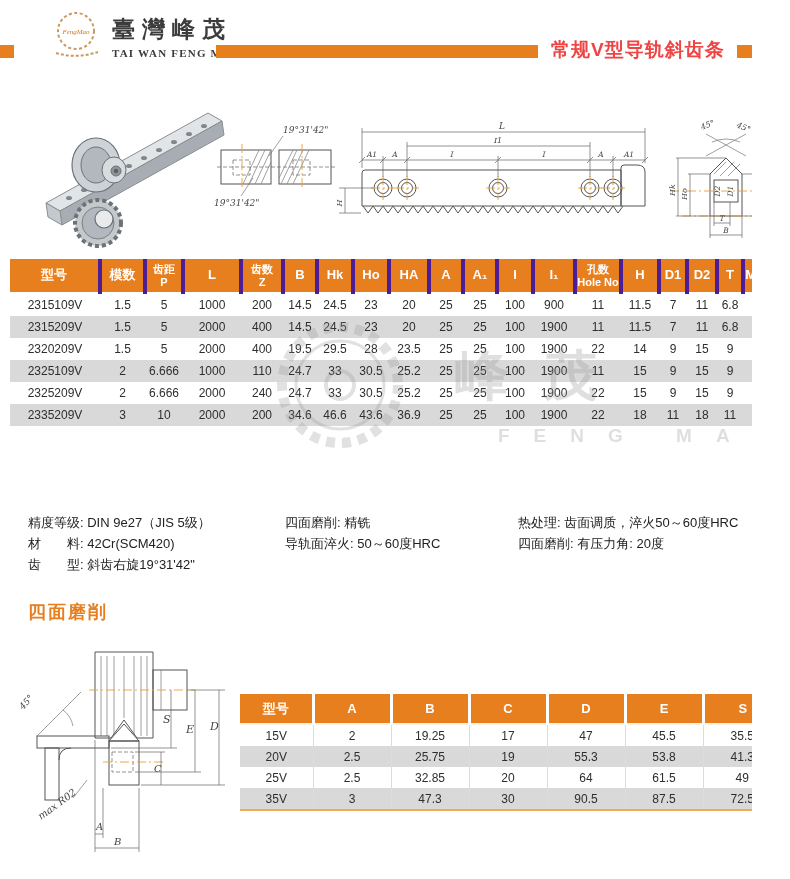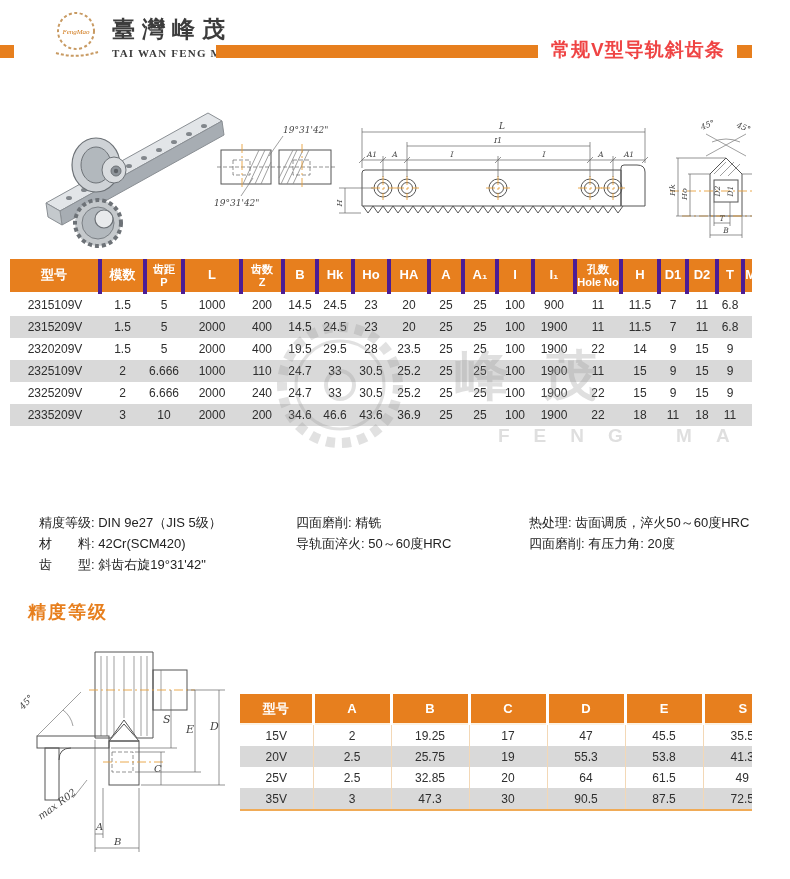--- a/index.html
+++ b/index.html
@@ -45,21 +45,21 @@
   .watermark{position:absolute;left:255px;top:295px;width:470px;height:185px;
     pointer-events:none;z-index:3;opacity:.8;}
   .wm-gear{position:absolute;left:10px;top:15px;width:150px;height:150px;}
   .wm-cn{position:absolute;left:200px;top:45px;font-size:54px;font-weight:bold;
     letter-spacing:34px;color:rgba(150,150,150,.38);white-space:nowrap;text-align:center;}
   .wm-en{position:absolute;left:205px;top:130px;font-size:19px;font-weight:bold;
     letter-spacing:24px;color:rgba(150,150,150,.38);white-space:nowrap;margin-left:38px;}
 
   
   .notes{position:absolute;top:512px;left:0;width:790px;font-size:13px;color:#222;}
-  .ncol{position:absolute;top:0;margin-left:11px;}
+  .ncol{position:absolute;top:0;}
   .ncol div{line-height:21px;white-space:nowrap;}
   .ncol.c1{left:28px;}
   .ncol.c2{left:285px;}
   .ncol.c3{left:518px;}
 
   .section-title{position:absolute;left:28px;top:585px;font-size:18px;font-weight:bold;
     color:#E77F1E;letter-spacing:2px;}
 
   
   .asm{position:absolute;left:240px;top:694px;width:541px;}
@@ -445,21 +445,21 @@
     <div class="ncol c2">
       <div>四面磨削: 精铣</div>
       <div>导轨面淬火: 50～60度HRC</div>
     </div>
     <div class="ncol c3">
       <div>热处理: 齿面调质，淬火50～60度HRC</div>
       <div>四面磨削: 有压力角: 20度</div>
     </div>
   </div>
 
-  <h2 class="section-title">精度等级</h2>
+  <h2 class="section-title">四面磨削</h2>
 
   <svg class="dwg" style="left:15px;top:648px" width="220" height="215" viewBox="0 0 220 215">
     <path d="M80,4 L138,4 L138,90 L122,90 L109,72 L96,90 L80,90 Z" fill="#fff" class="ln"></path>
     <g class="thin">
       <line x1="86" y1="8" x2="86" y2="88"></line>
         <line x1="92" y1="8" x2="92" y2="88"></line>
       <line x1="99" y1="8" x2="99" y2="86"></line>
         <line x1="109" y1="8" x2="109" y2="70"></line>
       <line x1="119" y1="8" x2="119" y2="86"></line>
         <line x1="126" y1="8" x2="126" y2="88"></line>

